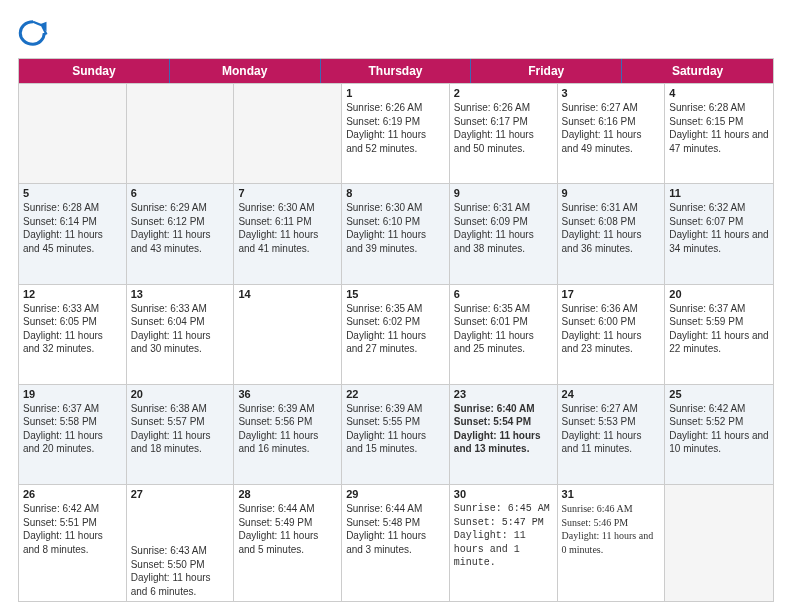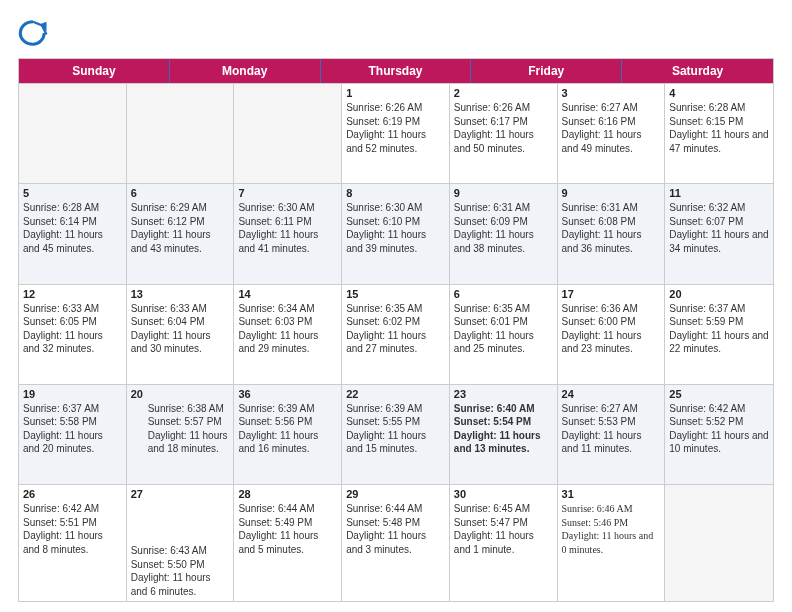--- a/index.html
+++ b/index.html
@@ -219,23 +219,20 @@
 Daylight: 11 hours and 32 minutes.</div>
           </div>
           <div class="cal-cell">
             <div class="day-num">13</div>
             <div class="cell-text" style="white-space: pre-line;">Sunrise: 6:33 AM
 Sunset: 6:04 PM
 Daylight: 11 hours and 30 minutes.</div>
           </div>
           <div class="cal-cell">
             <div class="day-num">14</div>
-            <div class="cell-text" style="white-space: pre-line;">Sunrise: 6:34 AM
-Sunset: 6:03 PM
-Daylight: 11 hours and 29 minutes.</div>
           </div>
           <div class="cal-cell">
             <div class="day-num">15</div>
             <div class="cell-text" style="white-space: pre-line;">Sunrise: 6:35 AM
 Sunset: 6:02 PM
 Daylight: 11 hours and 27 minutes.</div>
           </div>
           <div class="cal-cell">
             <div class="day-num">6</div>
             <div class="cell-text" style="white-space: pre-line;">Sunrise: 6:35 AM
@@ -257,21 +254,21 @@
         </div>
         <div class="cal-row">
           <div class="cal-cell alt-row">
             <div class="day-num">19</div>
             <div class="cell-text" style="white-space: pre-line;">Sunrise: 6:37 AM
 Sunset: 5:58 PM
 Daylight: 11 hours and 20 minutes.</div>
           </div>
           <div class="cal-cell alt-row">
             <div class="day-num">20</div>
-            <div class="cell-text" style="white-space: pre-line; margin-left: 17px;">Sunrise: 6:38 AM
+            <div class="cell-text" style="white-space: pre-line;">Sunrise: 6:38 AM
 Sunset: 5:57 PM
 Daylight: 11 hours and 18 minutes.</div>
           </div>
           <div class="cal-cell alt-row">
             <div class="day-num">36</div>
             <div class="cell-text" style="white-space: pre-line;">Sunrise: 6:39 AM
 Sunset: 5:56 PM
 Daylight: 11 hours and 16 minutes.</div>
           </div>
           <div class="cal-cell alt-row">
@@ -319,21 +316,21 @@
 Daylight: 11 hours and 5 minutes.</div>
           </div>
           <div class="cal-cell">
             <div class="day-num">29</div>
             <div class="cell-text" style="white-space: pre-line;">Sunrise: 6:44 AM
 Sunset: 5:48 PM
 Daylight: 11 hours and 3 minutes.</div>
           </div>
           <div class="cal-cell">
             <div class="day-num">30</div>
-            <div class="cell-text" style="white-space: pre-line;">Sunrise: 6:45 AM
+            <div class="cell-text" style="white-space: pre-line; font-family: Liberation Mono, monospace;">Sunrise: 6:45 AM
 Sunset: 5:47 PM
 Daylight: 11 hours and 1 minute.</div>
           </div>
           <div class="cal-cell">
             <div class="day-num">31</div>
             <div class="cell-text" style="white-space: pre-line; font-family: Liberation Serif, serif;">Sunrise: 6:46 AM
 Sunset: 5:46 PM
 Daylight: 11 hours and 0 minutes.</div>
           </div>
           <div class="cal-cell empty"></div>

